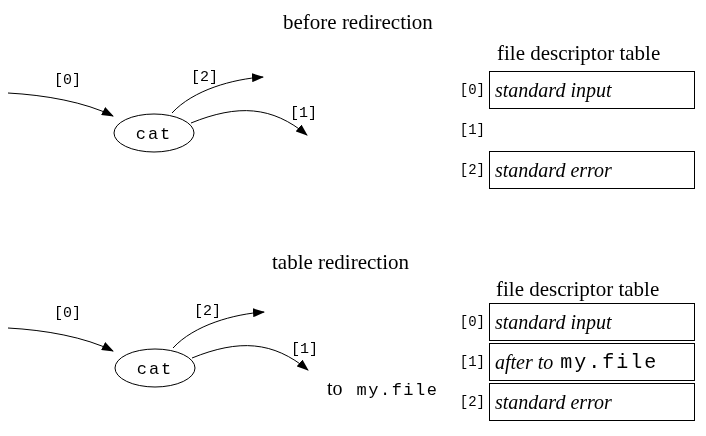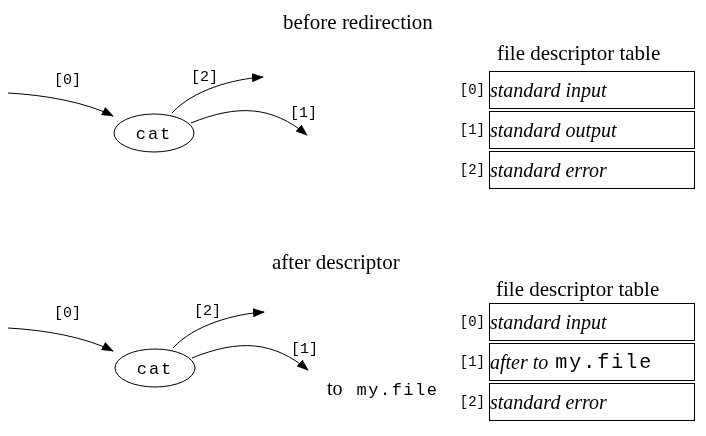--- a/index.html
+++ b/index.html
@@ -25,21 +25,21 @@
   }
   .fd-table { position: absolute; width: 240px; }
   .fd-row { display: flex; align-items: center; height: 38px; margin-bottom: 2px; }
   .fd-index {
     width: 30px; text-align: right; padding-right: 4px;
     font: 14px "Liberation Mono", monospace;
   }
   .fd-cell {
     flex: 1; height: 100%; box-sizing: border-box;
     border: 1px solid #000000; background: #ffffff;
-    display: flex; align-items: center; 
+    display: flex; align-items: center; padding-left: 5px;
     white-space: nowrap; overflow: hidden;
   }
   .fd-italic { font: italic 20px "Liberation Serif", serif; }
   .fd-mono {
     font: 20px "Liberation Mono", monospace;
     letter-spacing: 2px; margin-left: 7px;
   }
   .diagram-label {
     position: absolute;
     font: 15px "Liberation Mono", monospace;
@@ -99,35 +99,31 @@
   <div class="fd-table" style="left:455px; top:71px">
     <div class="fd-row">
       <span class="fd-index">[0]</span>
       <div class="fd-cell">
         <span class="fd-italic">standard input</span>
         <span class="fd-mono"></span>
       </div>
     </div>
     <div class="fd-row">
       <span class="fd-index">[1]</span>
-      <div class="fd-cell">
-        <span class="fd-italic">standard output</span>
-        <span class="fd-mono"></span>
-      </div>
     </div>
     <div class="fd-row">
       <span class="fd-index">[2]</span>
       <div class="fd-cell">
         <span class="fd-italic">standard error</span>
         <span class="fd-mono"></span>
       </div>
     </div>
   </div>
 
-  <div class="section-title" style="left:272px; top:250px">after descriptor</div>
+  <div class="section-title" style="left:272px; top:250px">table redirection</div>
 
   <span class="diagram-label" style="left:54px; top:305px">[0]</span>
   <span class="diagram-label" style="left:194px; top:303px">[2]</span>
   <span class="diagram-label" style="left:291px; top:341px">[1]</span>
   <span class="process-label" style="left:155px; top:369px">cat</span>
 
   <div class="redirect-label" style="left:327px; top:377px">
     <span class="redirect-prefix">to</span>
     <span class="redirect-file">my.file</span>
   </div>

